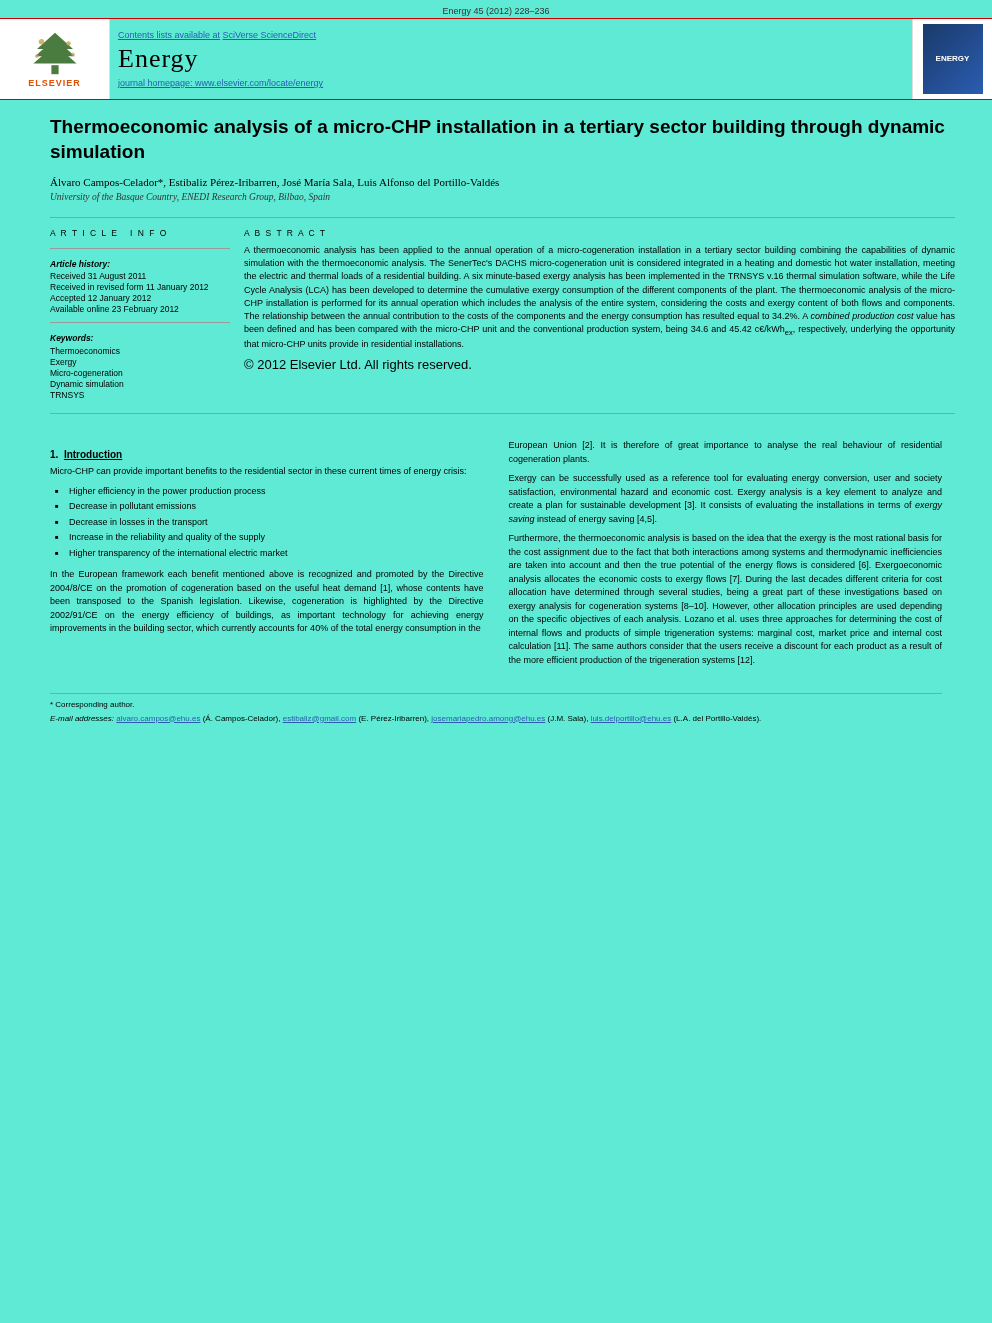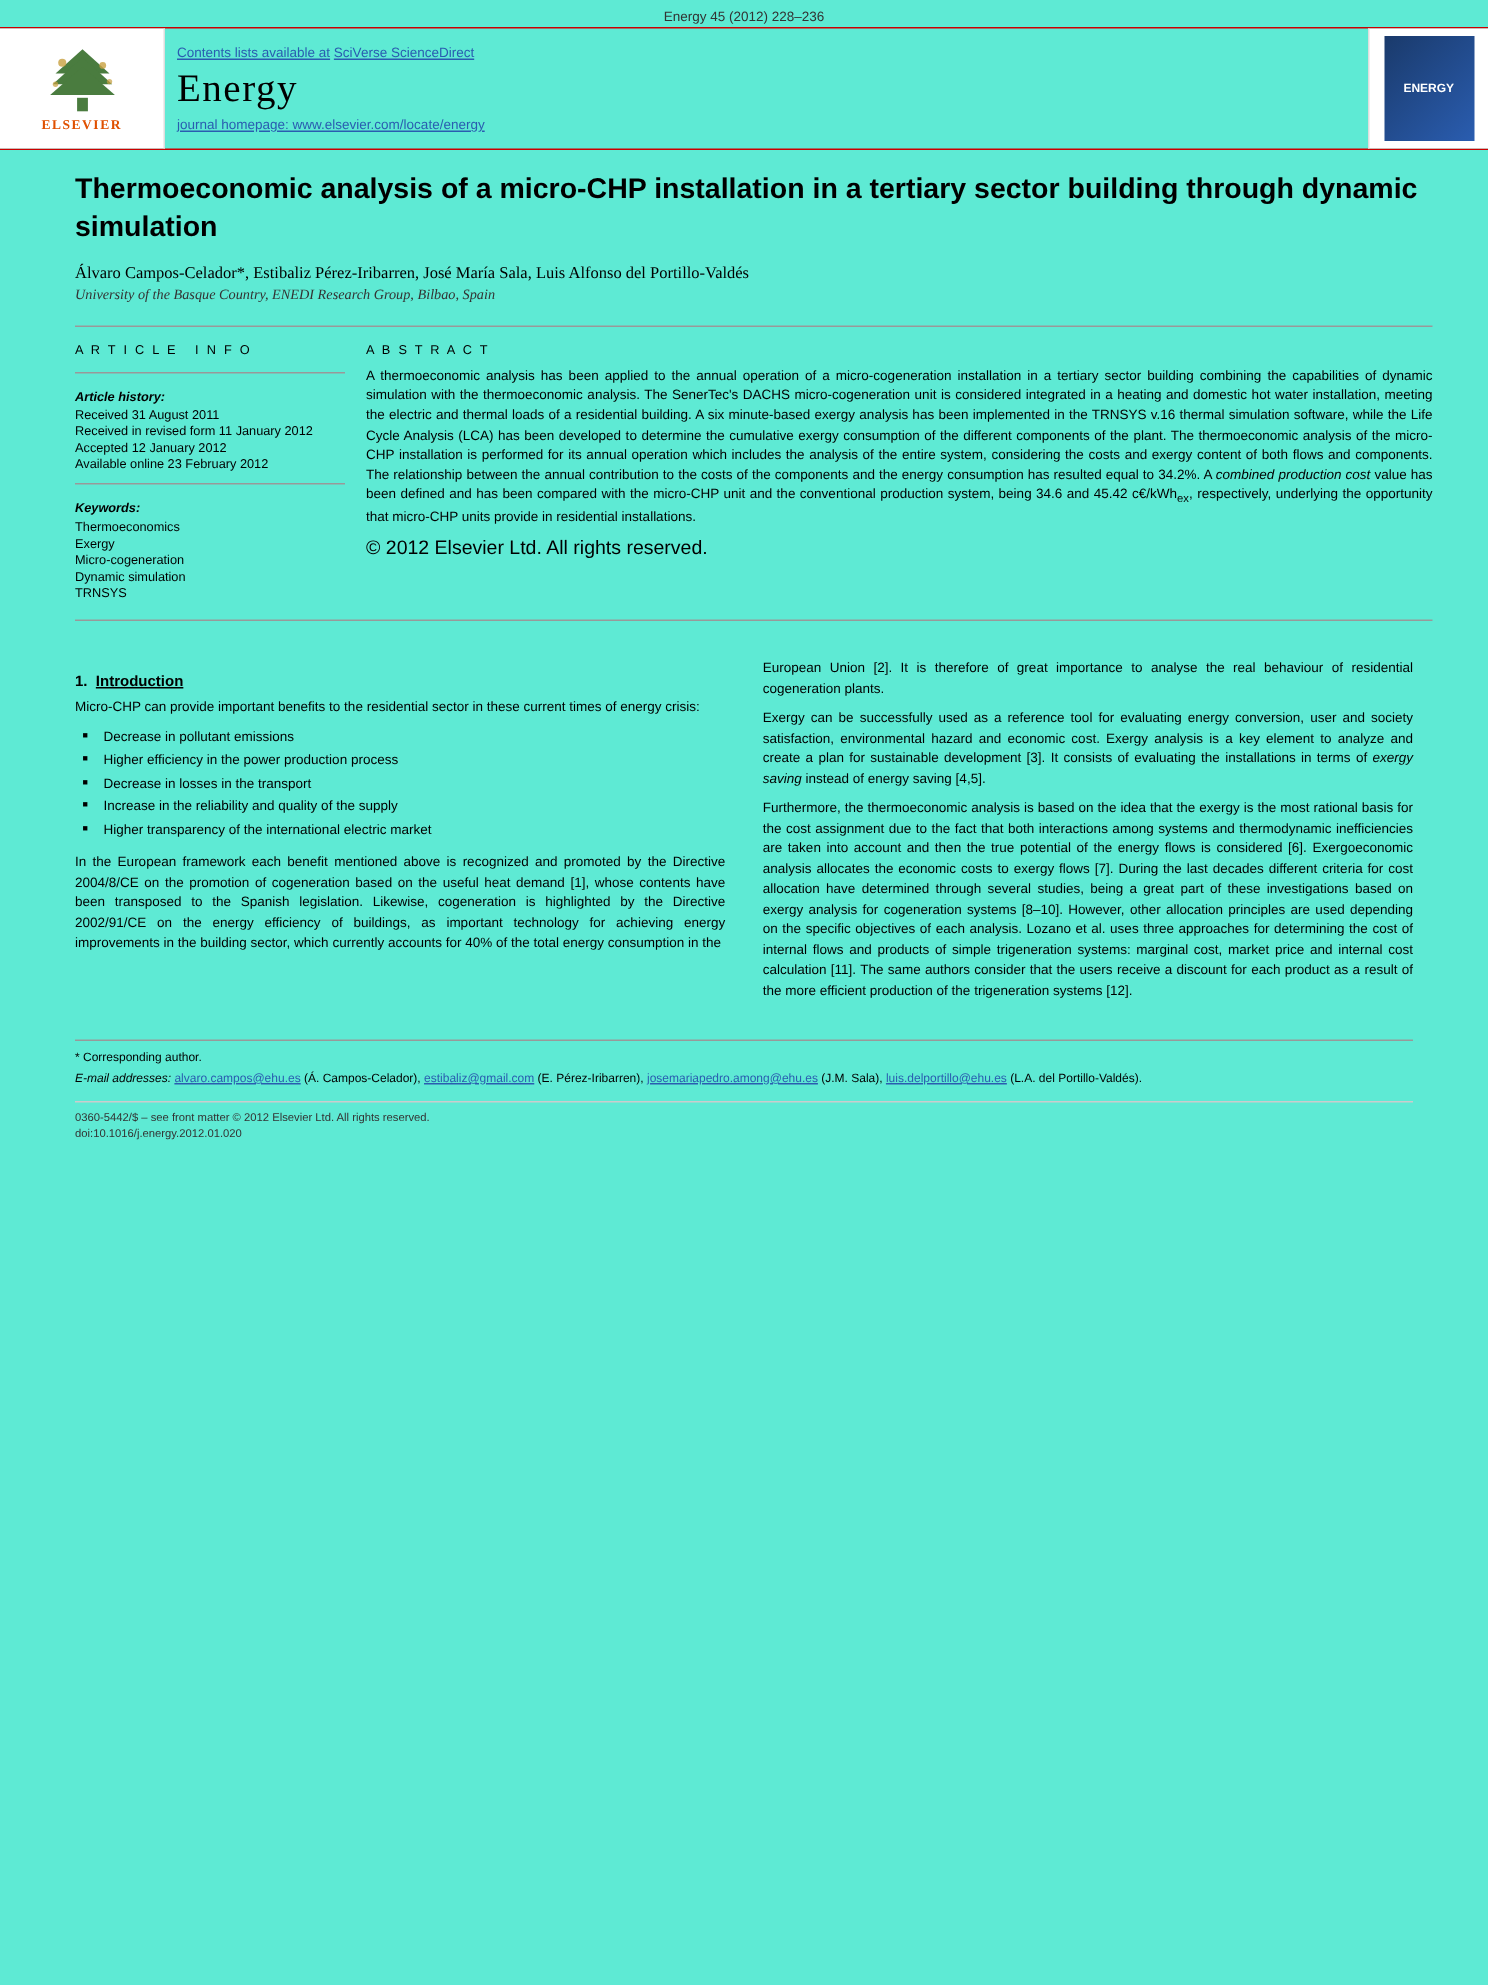--- a/index.html
+++ b/index.html
@@ -48,21 +48,21 @@
       flex-direction: column;
       align-items: center;
       gap: 2px;
     }
     .elsevier-tree {
       width: 60px;
       height: 45px;
     }
     .elsevier-text {
       font-size: 9px;
-      font-family: Liberation Serif, serif;
+      font-family: Liberation Sans, sans-serif;
       color: #e05000;
       font-weight: bold;
       letter-spacing: 1px;
     }
     .header-center {
       flex: 1;
       display: flex;
       flex-direction: column;
       align-items: flex-start;
       justify-content: center;
@@ -386,22 +386,22 @@
   <div class="body-content">
     <div class="body-two-col">
 
       <div class="body-col">
         <div class="section-number">
           <span>1.</span>
           &nbsp;<span style="text-decoration:underline;">Introduction</span>
         </div>
         <div class="body-text">Micro-CHP can provide important benefits to the residential sector in these current times of energy crisis:</div>
         <ul class="bullet-list">
+          <li>Higher efficiency in the power production process</li>
           <li>Decrease in pollutant emissions</li>
-          <li>Higher efficiency in the power production process</li>
           <li>Decrease in losses in the transport</li>
           <li>Increase in the reliability and quality of the supply</li>
           <li>Higher transparency of the international electric market</li>
         </ul>
         <div class="body-text">
           In the European framework each benefit mentioned above is recognized and promoted by the Directive 2004/8/CE on the promotion of cogeneration based on the useful heat demand [1], whose contents have been transposed to the Spanish legislation. Likewise, cogeneration is highlighted by the Directive 2002/91/CE on the energy efficiency of buildings, as important technology for achieving energy improvements in the building sector, which currently accounts for 40% of the total energy consumption in the
         </div>
       </div>
 
       <div class="body-col">
@@ -426,18 +426,14 @@
       (Á. Campos-Celador),
       <span class="link">estibaliz@gmail.com</span>
       (E. Pérez-Iribarren),
       <span class="link">josemariapedro.among@ehu.es</span>
       (J.M. Sala),
       <span class="link">luis.delportillo@ehu.es</span>
       (L.A. del Portillo-Valdés).
     </div>
   </div>
 
-  <div class="footer-bottom">
-    <div class="footer-text">0360-5442/$ – see front matter © 2012 Elsevier Ltd. All rights reserved.</div>
-    <div class="footer-text">doi:10.1016/j.energy.2012.01.020</div>
-  </div>
 
 </div>
 
 </body></html>

